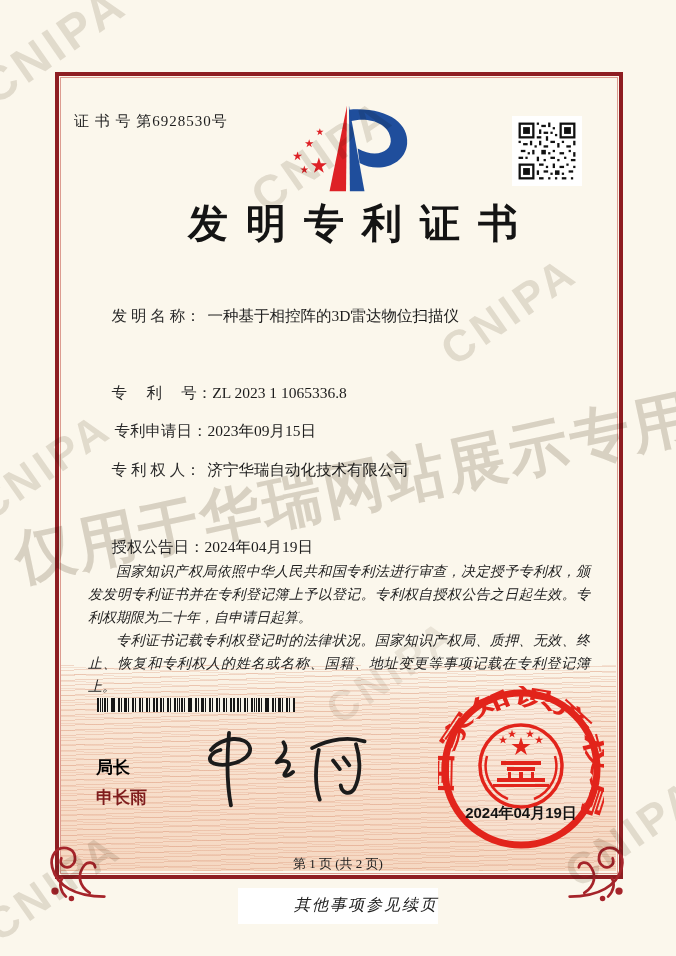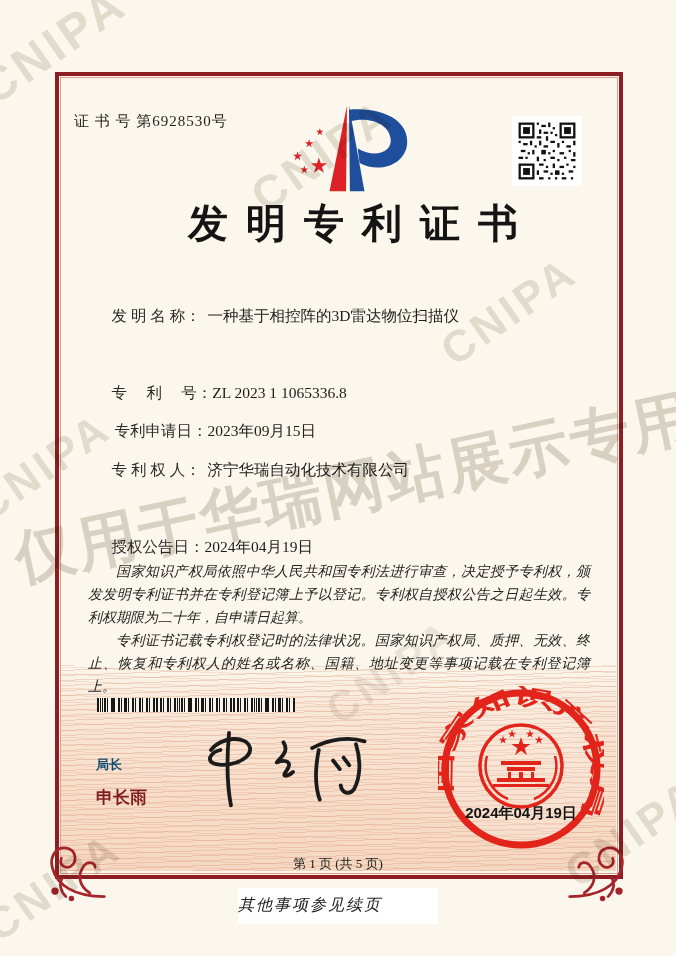--- a/index.html
+++ b/index.html
@@ -65,36 +65,36 @@
   .body-text p{margin:0; text-indent:2em;}
   
   .barcode{
     position:absolute; left:97px; top:698px; width:198px; height:14px; z-index:3;
     background:
       repeating-linear-gradient(90deg,#161616 0 2px,transparent 2px 3px,#161616 3px 4px,transparent 4px 7px),
       repeating-linear-gradient(90deg,transparent 0 5px,#161616 5px 6px,transparent 6px 11px);
     background-color:#f6f3ea;
   }
   
-  .signer-title{position:absolute; left:96px; top:756px; font-size:13px; font-weight:600; z-index:3;
-    font-family:Liberation Mono, monospace; color:#0c4a6e;}
+  .signer-title{position:absolute; left:96px; top:756px; font-size:17px; font-weight:600; z-index:3;
+    font-family:Liberation Mono, monospace; color:#000000;}
   .signer-name{position:absolute; left:96px; top:786px; font-size:17px; font-weight:600; z-index:3;
     font-family:"Liberation Sans","DejaVu Sans",sans-serif; color:#7f1d1d;}
   .signature{position:absolute; left:190px; top:708px; z-index:4;}
   
   .seal{position:absolute; left:438px; top:686px; z-index:4;}
   
   .orn{position:absolute; z-index:4;}
   .orn-l{left:44px; top:838px;}
   .orn-r{left:566px; top:838px; transform:scaleX(-1);}
   
   .page-indicator{position:absolute; left:0; top:855px; width:676px; text-align:center; font-size:13px; z-index:3; color:#222;}
   .continuation{
     position:absolute; left:238px; top:888px; width:200px; z-index:3;
-    background:#ffffff; text-align:left; padding:7px 0 8px;
+    background:#ffffff; text-align:right; padding:7px 0 8px;
     font-size:16px; font-style:italic; letter-spacing:2px; color:#222;
   }
 </style>
 </head>
 <body>
 
 <div class="page">
 
   <div class="guilloche"></div>
 
@@ -280,16 +280,16 @@
   <svg class="orn orn-r" width="64" height="66" viewBox="0 0 70 72">
     <g fill="none" stroke="#a5242a" stroke-width="3" stroke-linecap="round">
       <path d="M66,64 C34,64 14,52 9,32 C6,19 14,9 25,11 C35,13 37,26 29,31 C23,34 16,29 19,22"></path>
       <path d="M50,60 C38,52 36,40 44,30 C48,25 55,26 56,32"></path>
       <path d="M24,64 C18,58 16,50 20,44"></path>
     </g>
     <circle cx="12" cy="58" r="4" fill="#a5242a"></circle>
     <circle cx="30" cy="66" r="3" fill="#a5242a"></circle>
   </svg>
 
-  <div class="page-indicator">第 1 页 (共 5 页)</div>
+  <div class="page-indicator">第 1 页 (共 2 页)</div>
   <div class="continuation">其他事项参见续页</div>
 
 </div>
 
 </body></html>

